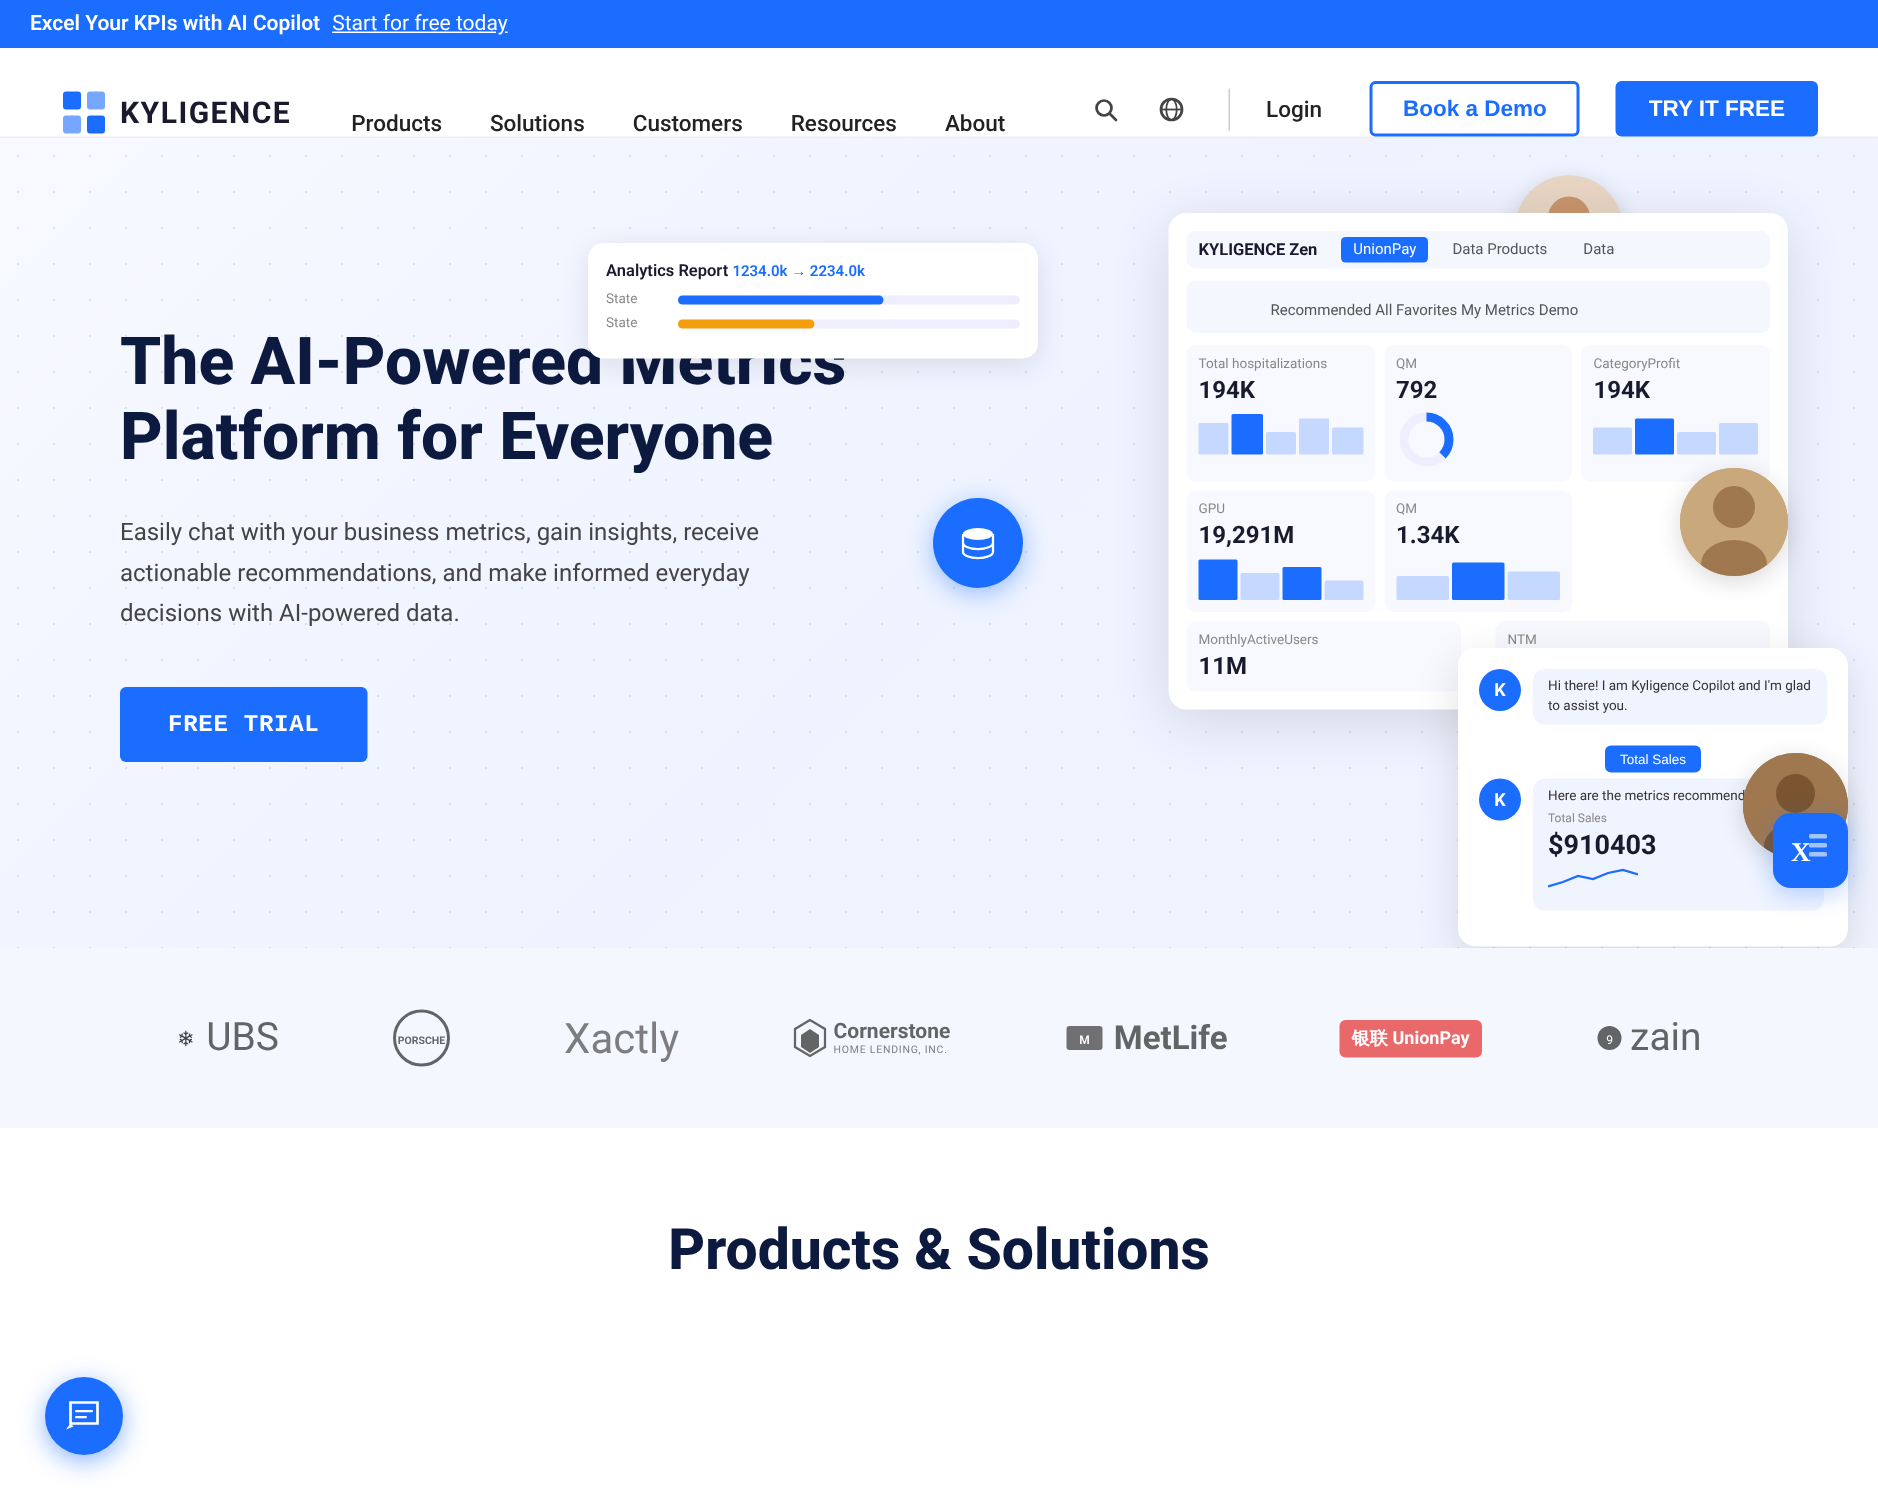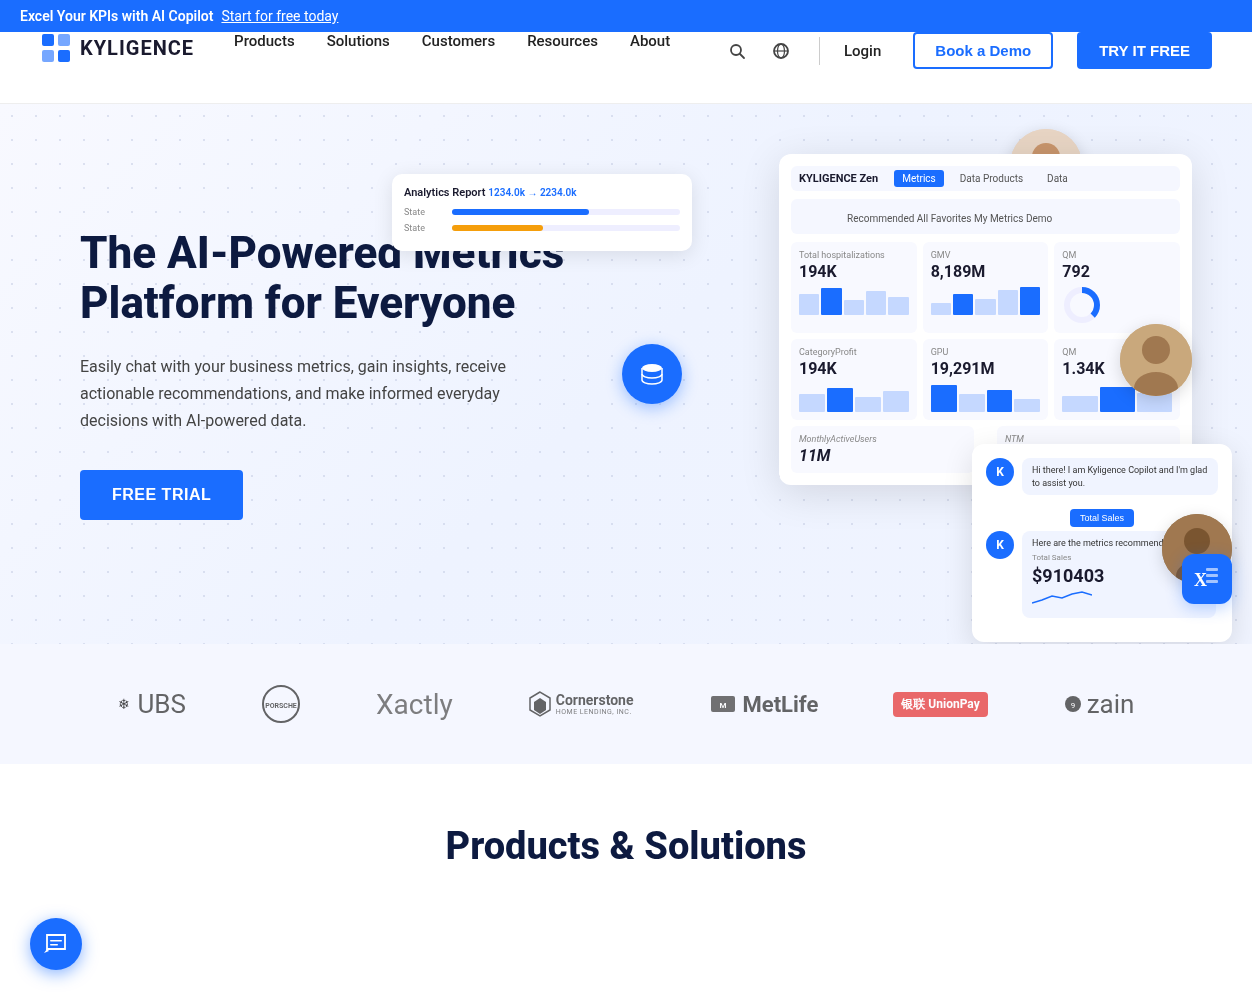--- a/index.html
+++ b/index.html
@@ -15,23 +15,23 @@
       display: flex;
       align-items: center;
       gap: 8px;
     }
     .top-banner-main { font-weight: 600; }
     .top-banner-link { color: #fff; text-decoration: underline; cursor: pointer; }
 
     
     nav {
       display: flex;
-      align-items: flex-start;
+      align-items: flex-end;
       padding: 0 40px;
-      height: 72px;
+      height: 60px;
       background: #fff;
       border-bottom: 1px solid #eee;
       position: relative;
     }
     .nav-logo {
       display: flex;
       align-items: center;
       gap: 8px;
       margin-right: 40px;
       cursor: pointer;
@@ -155,20 +155,21 @@
     .btn-free-trial {
       background: #1a6dff;
       color: #fff;
       border: none;
       padding: 16px 32px;
       border-radius: 4px;
       font-size: 16px;
       font-weight: 700;
       cursor: pointer;
       letter-spacing: 0.5px;
+      font-family: Liberation Mono, monospace;
     }
     .btn-learn-more {
       background: #fff;
       color: #1a6dff;
       border: 2px solid #1a6dff;
       padding: 14px 28px;
       border-radius: 4px;
       font-size: 16px;
       font-weight: 700;
       cursor: pointer;
@@ -487,21 +488,21 @@
         <span class="analytics-label">State</span>
         <div class="analytics-bar-bg">
           <div class="analytics-bar-fill" style="width:40%; background:#f59e0b;"></div>
         </div>
       </div>
     </div>
 
     <div class="dashboard-main">
       <div class="dashboard-header">
         <span style="font-size:11px; font-weight:700; color:#1a1a2e; margin-right:8px;">KYLIGENCE Zen</span>
-        <span class="db-tab active">Metrics</span>
+        <span class="db-tab active">UnionPay</span>
         <span class="db-tab">Data Products</span>
         <span class="db-tab">Data</span>
       </div>
 
       <div style="background:#f5f7ff; border-radius:6px; padding:8px; margin-bottom:8px;">
         <span style="font-size:10px; color:#555;padding-left:48px;">Recommended  All  Favorites  My Metrics  Demo</span>
       </div>
 
       <div class="db-metrics-grid">
         <div class="db-metric-card">
@@ -509,31 +510,20 @@
           <div class="db-metric-value">194K</div>
           <div class="db-metric-chart">
             <div class="db-bar" style="height:70%;"></div>
             <div class="db-bar blue" style="height:90%;"></div>
             <div class="db-bar" style="height:50%;"></div>
             <div class="db-bar" style="height:80%;"></div>
             <div class="db-bar" style="height:60%;"></div>
           </div>
         </div>
         <div class="db-metric-card">
-          <div class="db-metric-label">GMV</div>
-          <div class="db-metric-value">8,189M</div>
-          <div class="db-metric-chart">
-            <div class="db-bar" style="height:40%;"></div>
-            <div class="db-bar blue" style="height:70%;"></div>
-            <div class="db-bar" style="height:55%;"></div>
-            <div class="db-bar" style="height:85%;"></div>
-            <div class="db-bar blue" style="height:95%;"></div>
-          </div>
-        </div>
-        <div class="db-metric-card">
           <div class="db-metric-label">QM</div>
           <div class="db-metric-value">792</div>
           <div style="width:40px; height:40px; margin-top:4px;">
             <svg viewBox="0 0 40 40">
                 <circle cx="20" cy="20" r="15" fill="none" stroke="#eef" stroke-width="6"></circle>
                 <circle cx="20" cy="20" r="15" fill="none" stroke="#1a6dff" stroke-width="6" stroke-dasharray="60 100" stroke-dashoffset="25" transform="rotate(-90 20 20)"></circle>
               </svg>
           </div>
         </div>
         <div class="db-metric-card">
@@ -560,21 +550,21 @@
           <div class="db-metric-label">QM</div>
           <div class="db-metric-value">1.34K</div>
           <div class="db-metric-chart">
             <div class="db-bar" style="height:55%;"></div>
             <div class="db-bar blue" style="height:85%;"></div>
             <div class="db-bar" style="height:65%;"></div>
           </div>
         </div>
       </div>
 
-      <div style="display:flex; gap:23px;font-style:italic;">
+      <div style="display:flex; gap:23px;">
         <div class="db-metric-card" style="flex:1;">
           <div class="db-metric-label">MonthlyActiveUsers</div>
           <div class="db-metric-value">11M</div>
         </div>
         <div class="db-metric-card" style="flex:1;">
           <div class="db-metric-label">NTM</div>
           <div class="db-metric-value">321M</div>
         </div>
       </div>
     </div>

